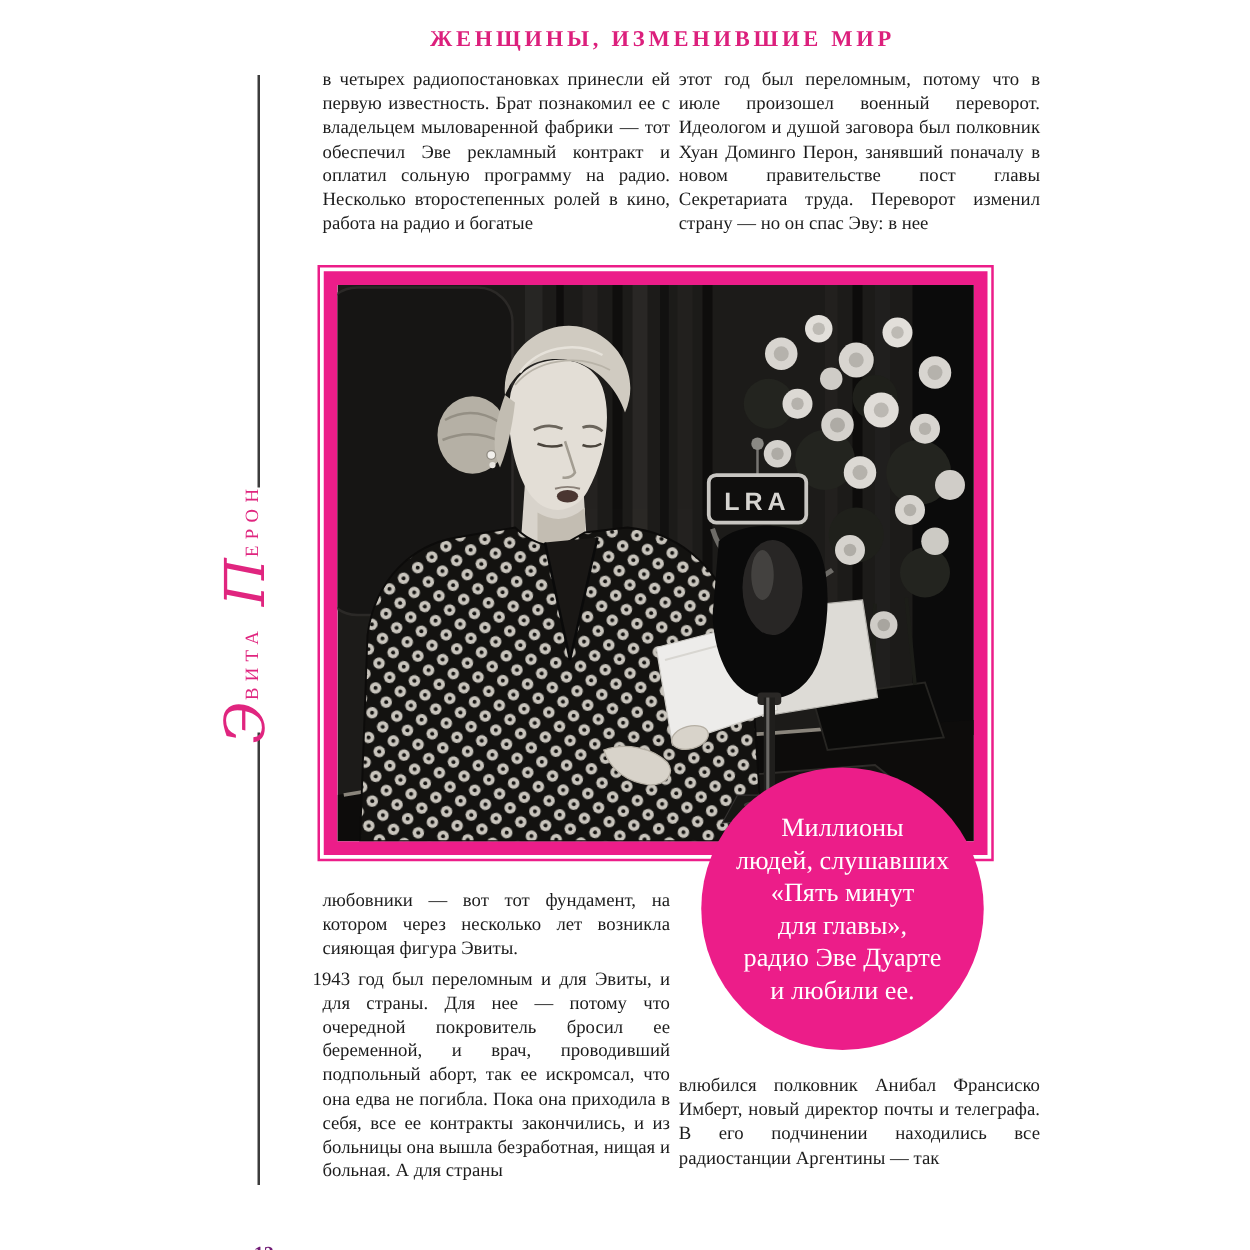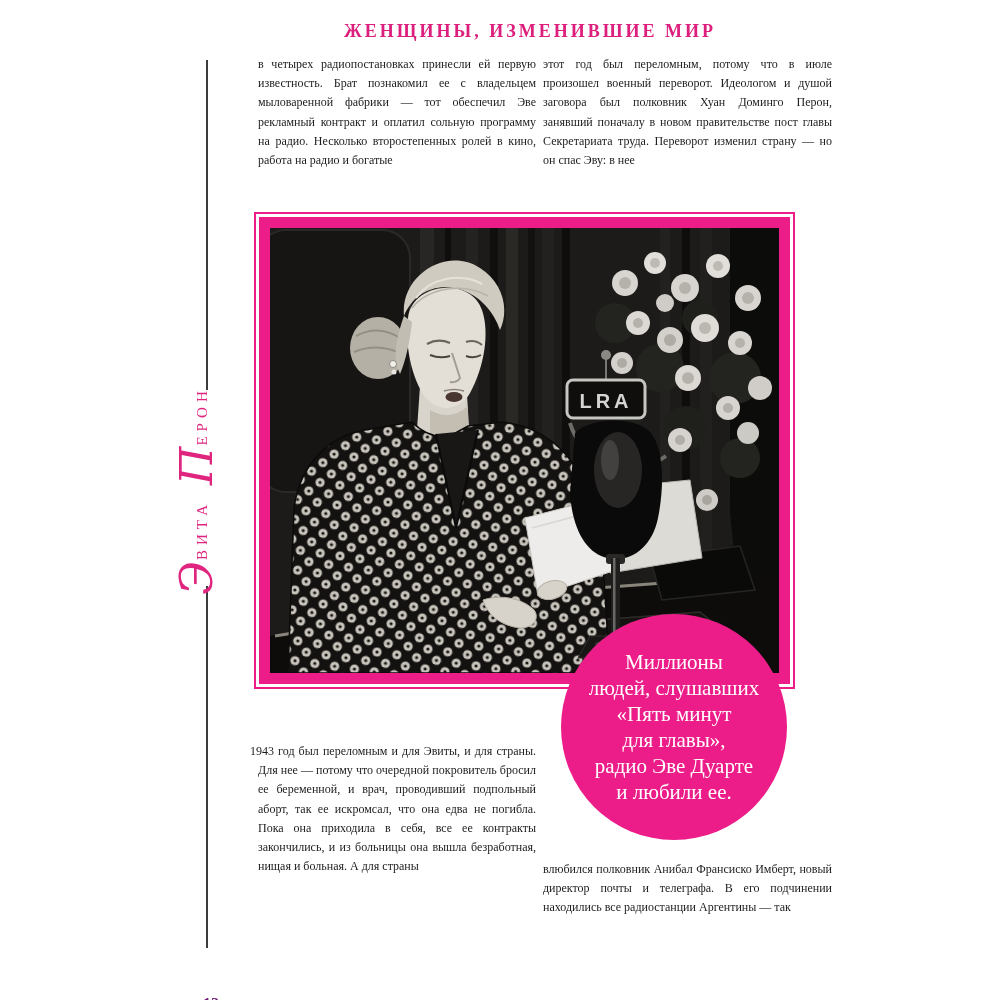--- a/index.html
+++ b/index.html
@@ -15,23 +15,23 @@
   .vline-top{top:60px;height:330px;}
   .vline-bottom{top:586px;height:362px;}
   .vertical-title{
     position:absolute;left:47px;top:464px;width:300px;height:56px;
     transform:rotate(-90deg);display:flex;align-items:center;justify-content:center;
     color:#e0257f;white-space:nowrap;
   }
   .vt-cap{font-style:italic;font-size:44px;line-height:1;margin:0 1px 0 3px;font-family:"DejaVu Serif",serif;}
   .vt-small{font-size:15px;letter-spacing:5px;text-transform:uppercase;padding-top:10px;}
   .vt-gap{display:inline-block;width:12px;}
-  .col{position:absolute;text-align:justify;font-size:12px;line-height:19.2px;}
+  .col{position:absolute;text-align:justify;font-size:15px;line-height:19.2px;}
   .col p{margin:0;}
-  .col p.second{margin-top:30px;text-indent:-8px;font-family:Liberation Serif, serif;}
+  .col p.second{margin-top:5px;text-indent:-8px;font-family:Liberation Serif, serif;}
   #left-top{left:258px;top:55px;width:278px;}
   #right-top{left:543px;top:55px;width:289px;}
   #left-bottom{left:258px;top:712px;width:278px;}
   #right-bottom{left:543px;top:860px;width:289px;}
   .photo-frame{
     position:absolute;left:254px;top:212px;width:541px;height:477px;
     box-sizing:border-box;border:2px solid #ec1d89;padding:3px;background:#fff;
   }
   .photo-frame-inner{width:100%;height:100%;box-sizing:border-box;border:11px solid #ec1d89;text-align:center;}
   .photo-frame-inner svg{display:block;width:100%;height:100%;}
@@ -211,19 +211,20 @@
 <div class="quote-circle">
   <div>Миллионы</div>
   <div>людей, слушавших</div>
   <div>«Пять минут</div>
   <div>для главы»,</div>
   <div>радио Эве Дуарте</div>
   <div>и любили ее.</div>
 </div>
 
 <div class="col" id="left-bottom">
+  <p>любовники — вот тот фундамент, на котором через несколько лет возникла сияющая фигура Эвиты.</p>
   <p class="second">1943 год был переломным и для Эвиты, и для страны. Для нее — потому что очередной покровитель бросил ее беременной, и врач, проводивший подпольный аборт, так ее искромсал, что она едва не погибла. Пока она приходила в себя, все ее контракты закончились, и из больницы она вышла безработная, нищая и больная. А для страны</p>
 </div>
 <div class="col" id="right-bottom">
   <p>влюбился полковник Анибал Франсиско Имберт, новый директор почты и телеграфа. В его подчинении находились все радиостанции Аргентины — так</p>
 </div>
 
 <div class="page-number">12</div>
 
 </body></html>

